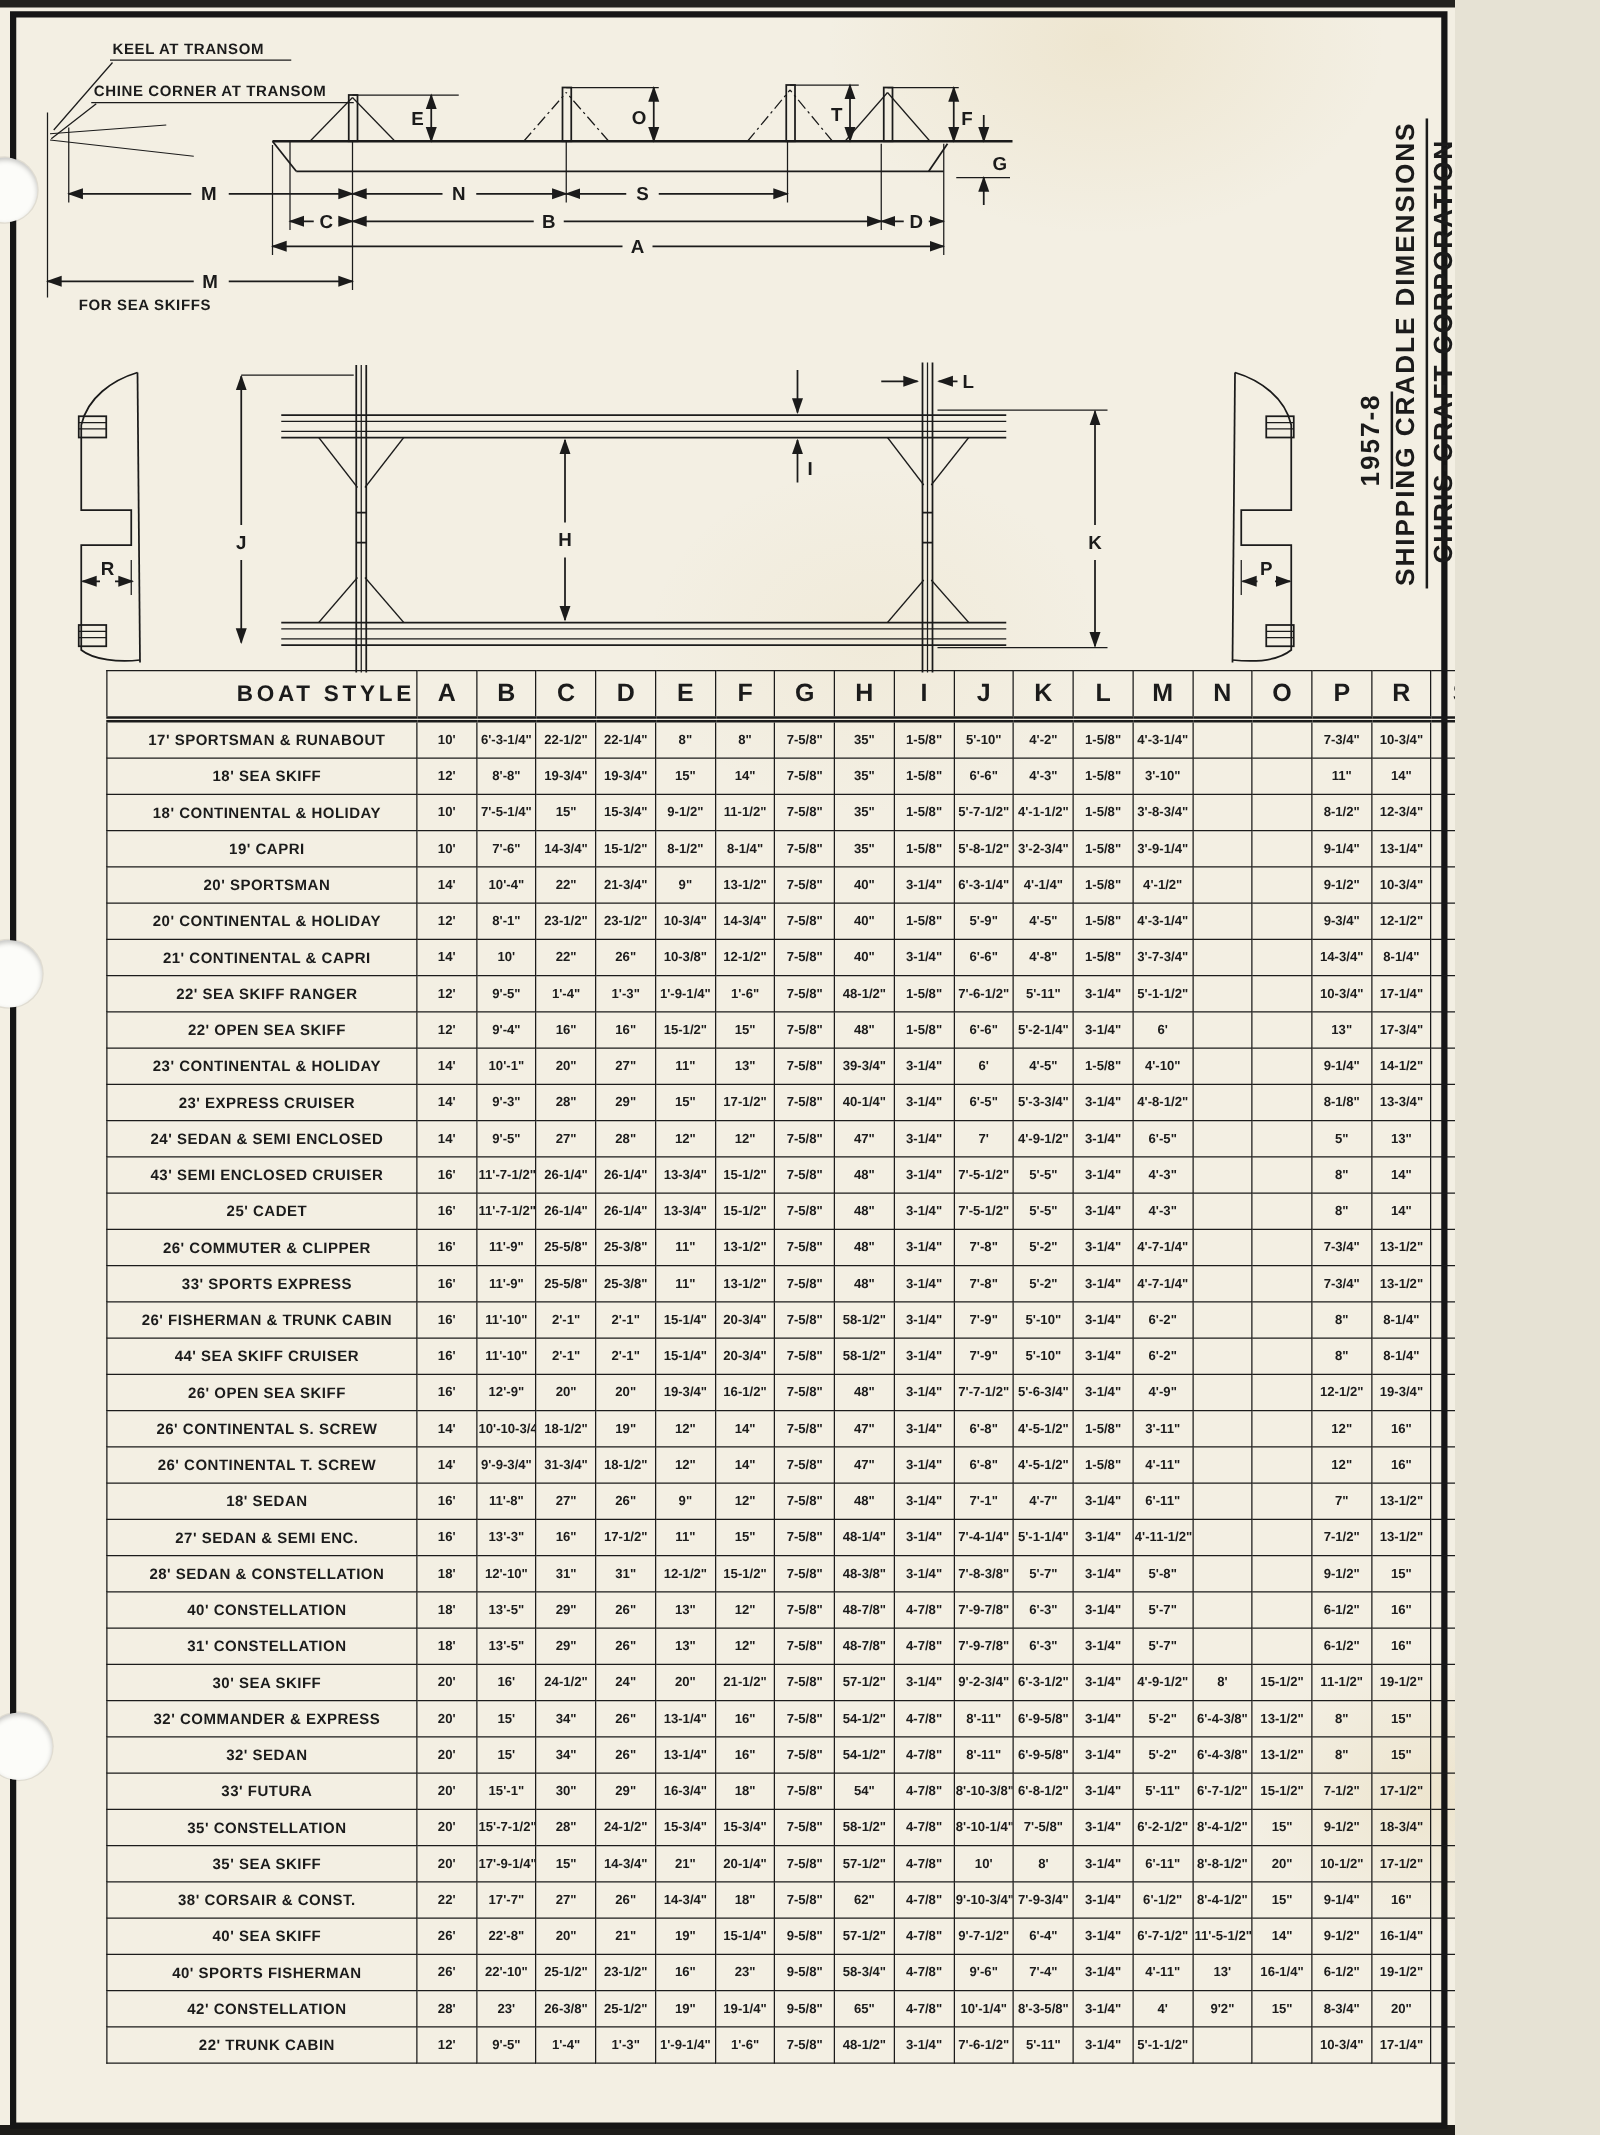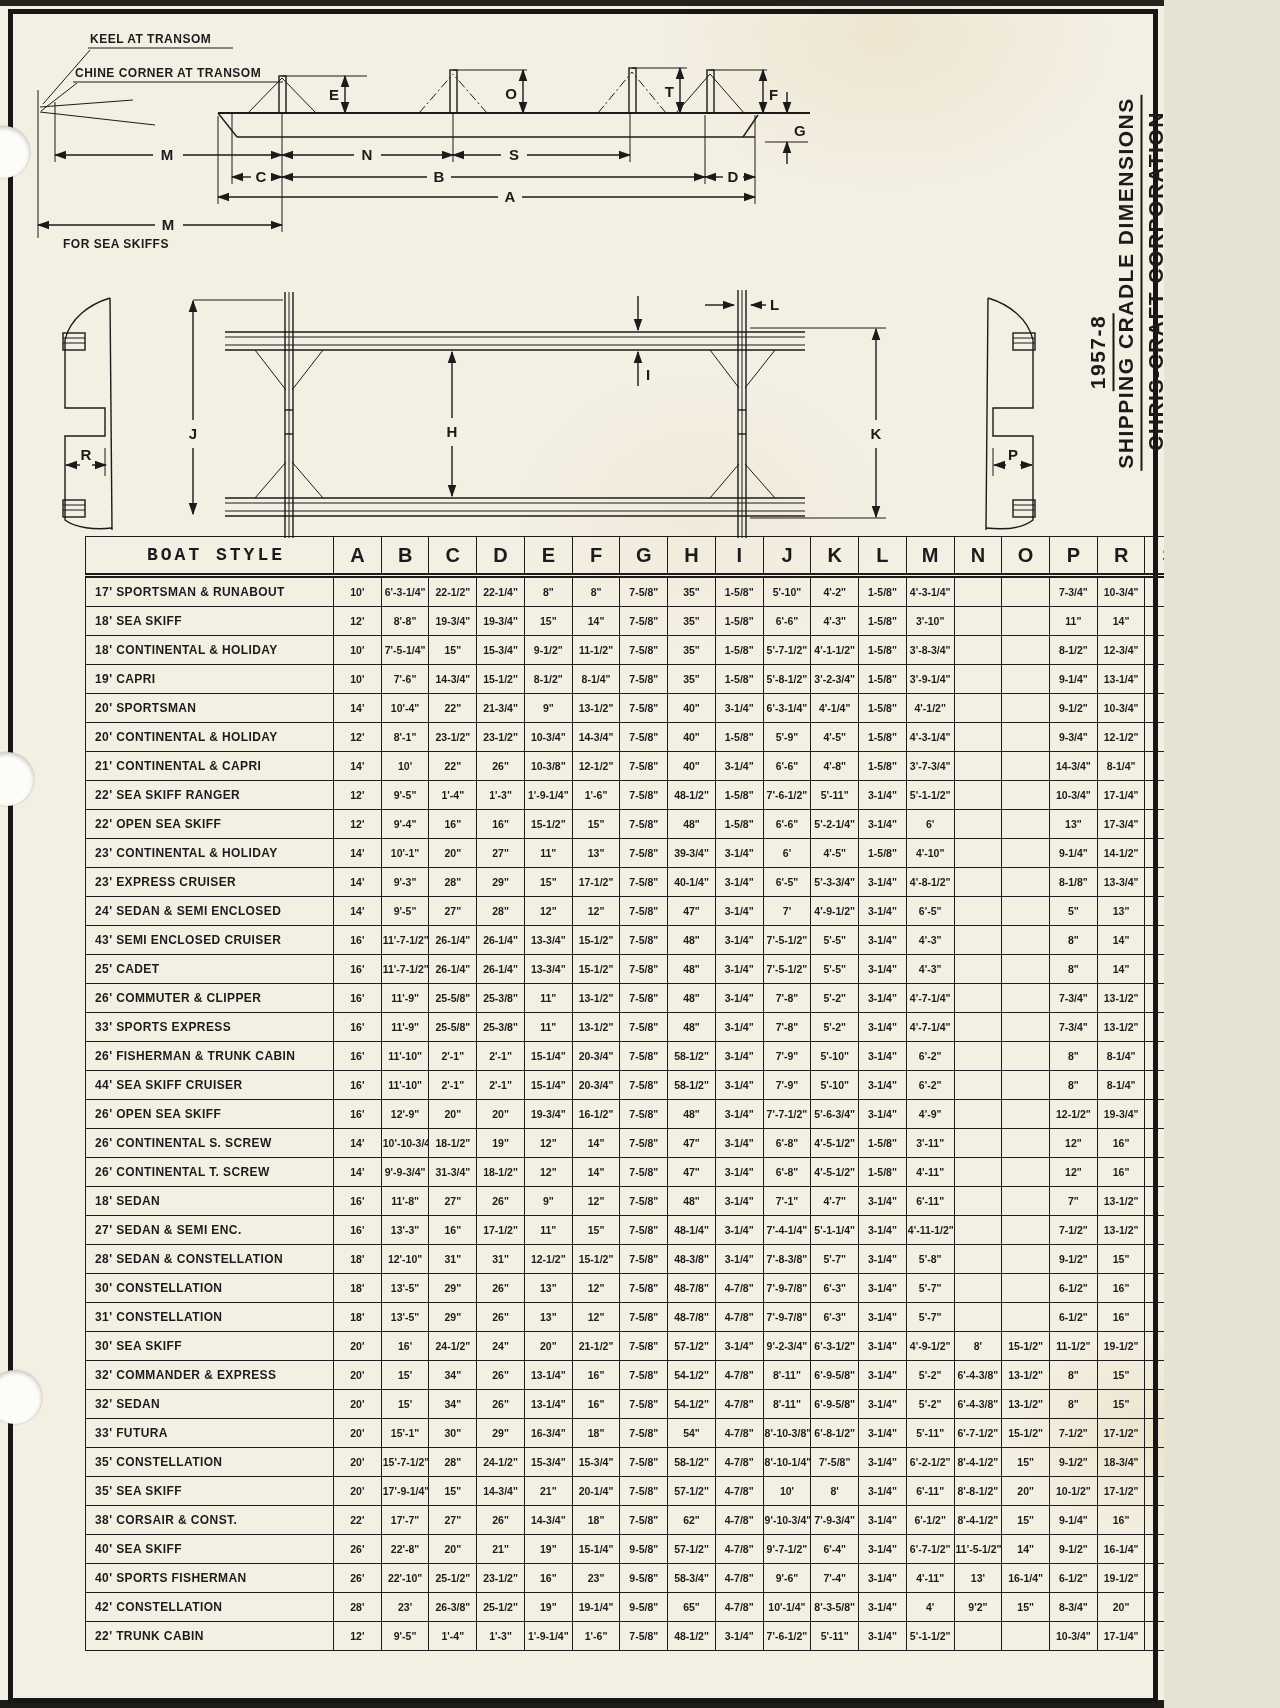--- a/index.html
+++ b/index.html
@@ -44,23 +44,23 @@
   .dlab{font:700 15px "Liberation Sans",sans-serif;fill:var(--ink);}
   .dlab-sm{font:700 12px "Liberation Sans",sans-serif;fill:var(--ink);letter-spacing:.5px;}
 
   
   table.dims{position:absolute;left:85px;top:536px;width:1156px;border-collapse:collapse;
              table-layout:fixed;}
   table.dims th,table.dims td{border:1.6px solid var(--ink);overflow:hidden;white-space:nowrap;}
   table.dims col.cname{width:248px;}
   table.dims thead th{height:34px;font-size:20px;font-weight:700;text-align:center;
                       border-bottom:5px double var(--ink);font-family:"Liberation Sans",sans-serif;}
-  table.dims thead th.name{text-align:center;padding-left:14px;font-size:18px;letter-spacing:3px;font-family:Liberation Mono, monospace;}
+  table.dims thead th.name{text-align:right;padding-left:14px;font-size:18px;letter-spacing:3px;}
   table.dims tbody td{height:28px;font-size:10.5px;font-weight:700;text-align:center;padding:0 1px;}
-  table.dims tbody td.name{text-align:left;padding-left:9px;font-size:12px;letter-spacing:.4px;}
+  table.dims tbody td.name{text-align:center;padding-left:9px;font-size:12px;letter-spacing:.4px;}
 </style>
 </head>
 <body>
 
 <div class="sheet">
   <div class="scan-edge-top"></div>
   <div class="scan-edge-bottom"></div>
   <div class="frame"></div>
   <div class="hole h1"></div>
   <div class="hole h2"></div>
@@ -831,21 +831,21 @@
           <td>3-1/4"</td>
           <td>5'-8"</td>
           <td></td>
           <td></td>
           <td>9-1/2"</td>
           <td>15"</td>
           <td></td>
           <td></td>
         </tr>
         <tr>
-          <td class="name">30' CONSTELLATION</td>
+          <td class="name">40' CONSTELLATION</td>
           <td>18'</td>
           <td>13'-5"</td>
           <td>29"</td>
           <td>26"</td>
           <td>13"</td>
           <td>12"</td>
           <td>7-5/8"</td>
           <td>48-7/8"</td>
           <td>4-7/8"</td>
           <td>7'-9-7/8"</td>

